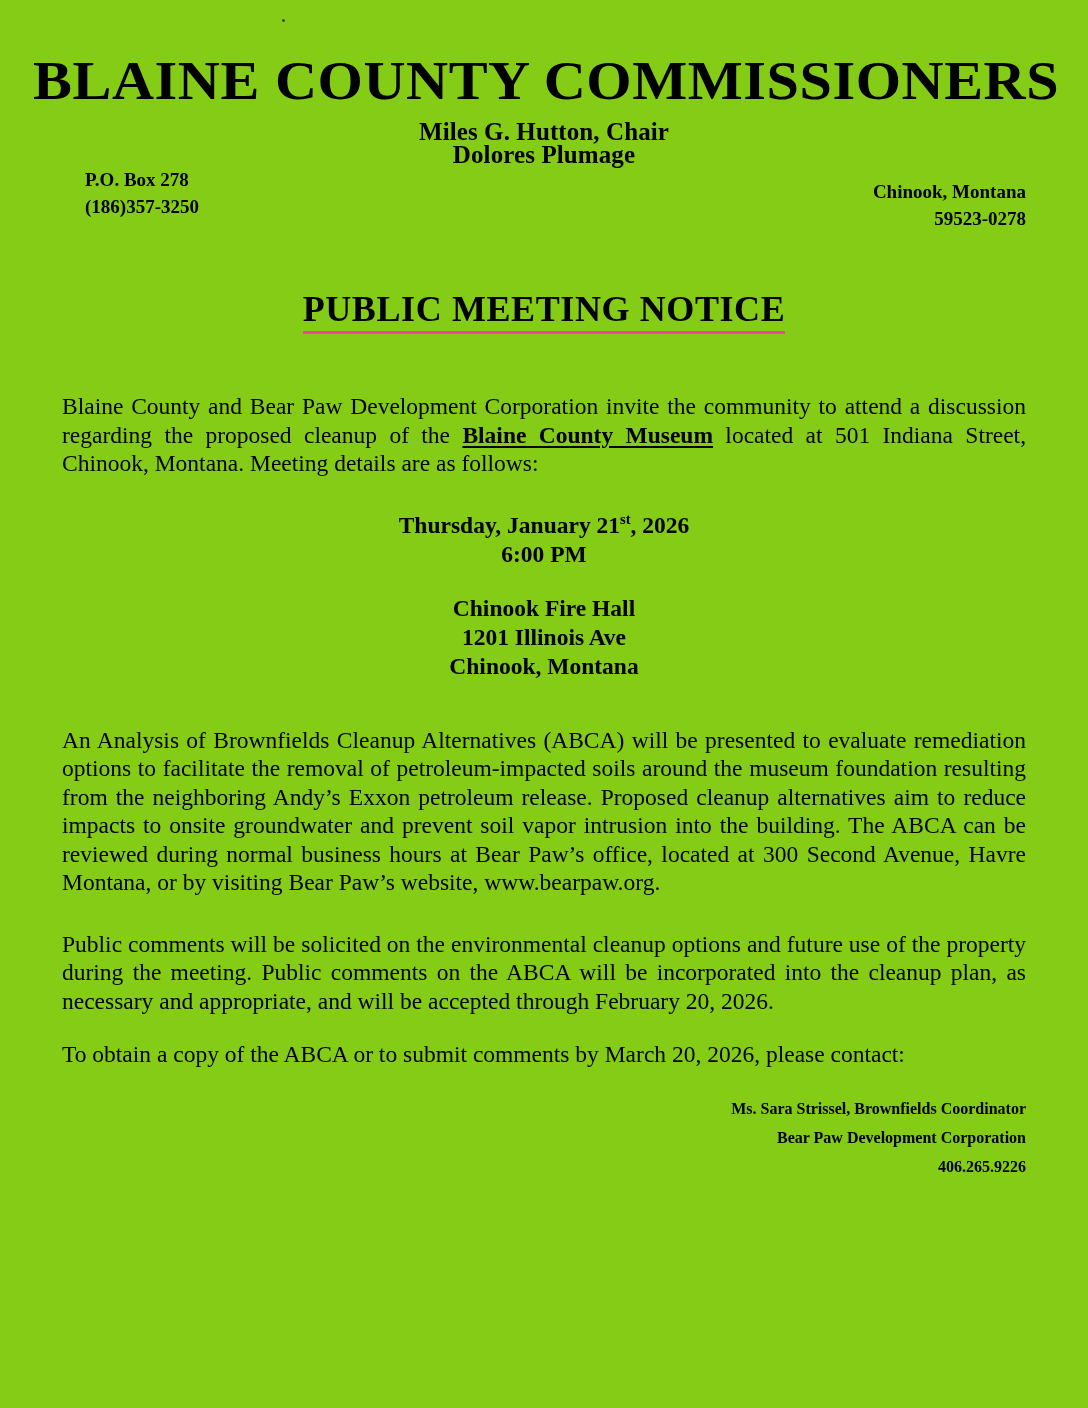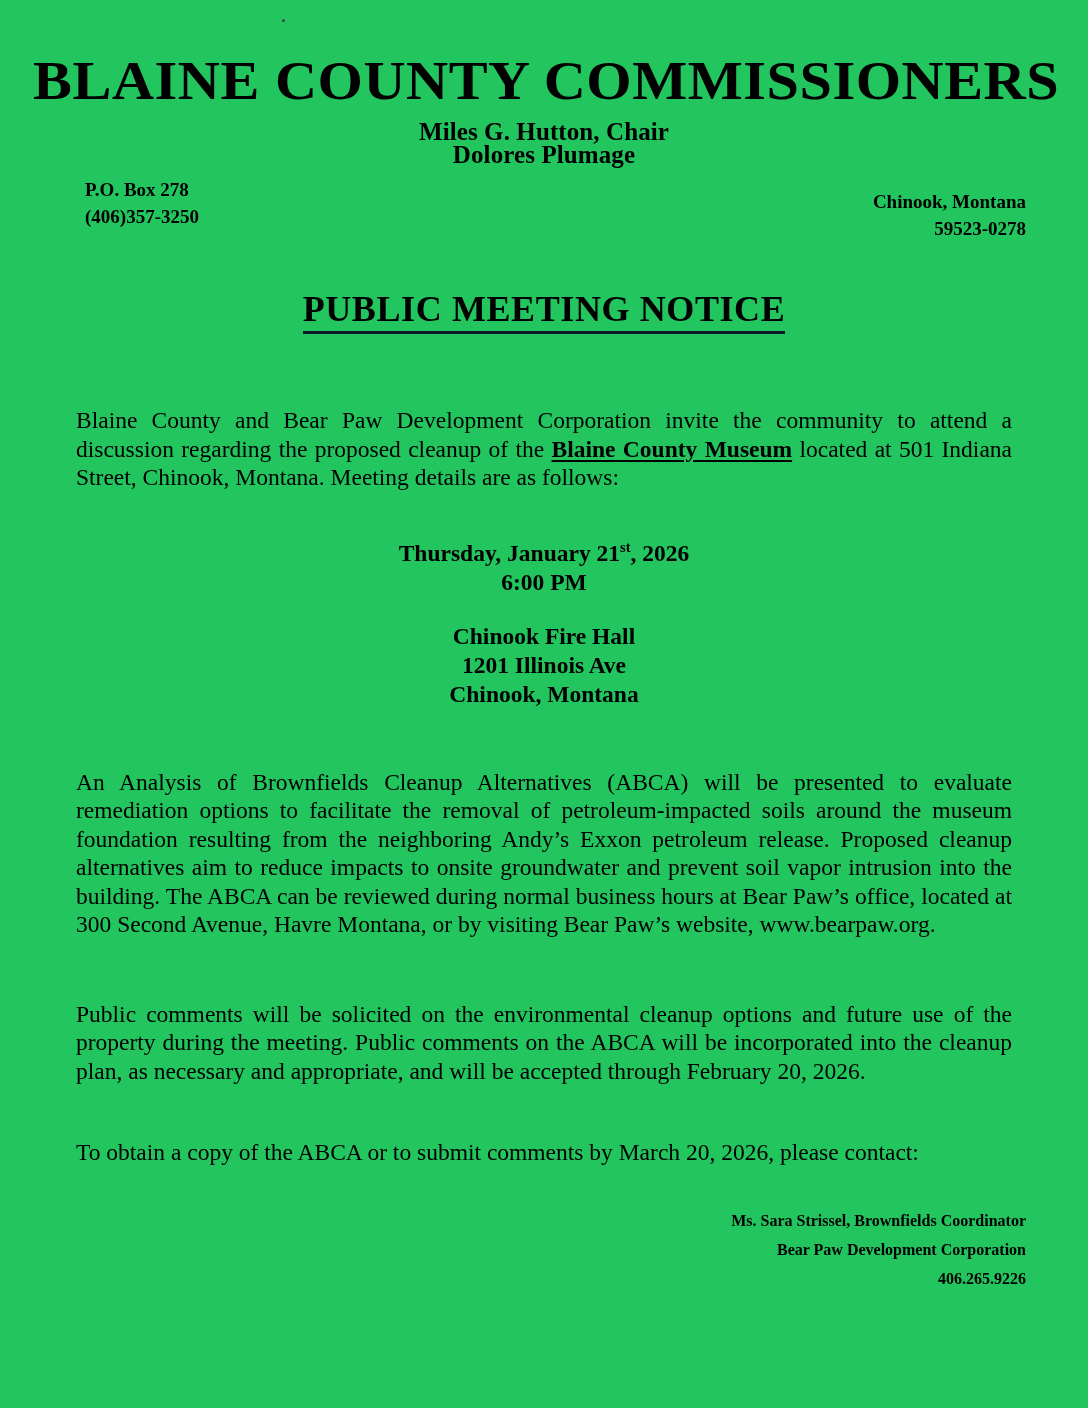--- a/index.html
+++ b/index.html
@@ -16,21 +16,21 @@
     font-family: "Liberation Serif", "DejaVu Serif", serif;
     color: #000000;
     -webkit-font-smoothing: none;
   }
 
   .page {
     position: absolute;
     left: 0; top: 0;
     width: 1088px;
     height: 1408px;
-    background: #22c55e;
+    background: #84cc16;
   }
 
   
   .speck {
     position: absolute;
     left: 282px;
     top: 19px;
     width: 3px;
     height: 3px;
     background: #444;
@@ -64,21 +64,21 @@
   }
   .commissioner-name {
     font-weight: 700;
     font-size: 25px;
     line-height: 23px;
     letter-spacing: 0.1px;
   }
 
   .addr-row {
     position: relative;
-    margin-top: 10px;
+    margin-top: 0;
     height: 58px;
   }
   .addr-left {
     position: absolute;
     left: 23px;
     top: 0;
     text-align: left;
     font-weight: 700;
     font-size: 19px;
     line-height: 27px;
@@ -100,34 +100,34 @@
     top: 288px;
     width: 964px;
     text-align: center;
   }
   .notice-heading .inner {
     display: inline-block;
     font-weight: 700;
     font-size: 36px;
     line-height: 42px;
     letter-spacing: 0.6px;
-    border-bottom: 3px solid #0f172a;
+    border-bottom: 3px solid #ec4899;
     padding-bottom: 1px;
   }
 
   
   .body-area {
     position: absolute;
     left: 62px;
     top: 392px;
     width: 964px;
   }
 
   p.para {
-    margin: 14px;
+    margin: 0;
     font-size: 23.5px;
     line-height: 28.5px;
     text-align: justify;
     text-justify: inter-word;
   }
   p.para.last-left {
     text-align: left;
   }
 
   .gap-sm { height: 25px; }
@@ -175,21 +175,21 @@
     <div class="org-title">BLAINE COUNTY COMMISSIONERS</div>
 
     <div class="commissioners">
       <div class="commissioner-name">Miles G. Hutton, Chair</div>
       <div class="commissioner-name">Dolores Plumage</div>
     </div>
 
     <div class="addr-row">
       <div class="addr-left">
         <div>P.O. Box 278</div>
-        <div>(406)357-3250</div>
+        <div>(186)357-3250</div>
       </div>
       <div class="addr-right">
         <div>Chinook, Montana</div>
         <div>59523-0278</div>
       </div>
     </div>
 
   </div>
 
   <div class="notice-heading">

